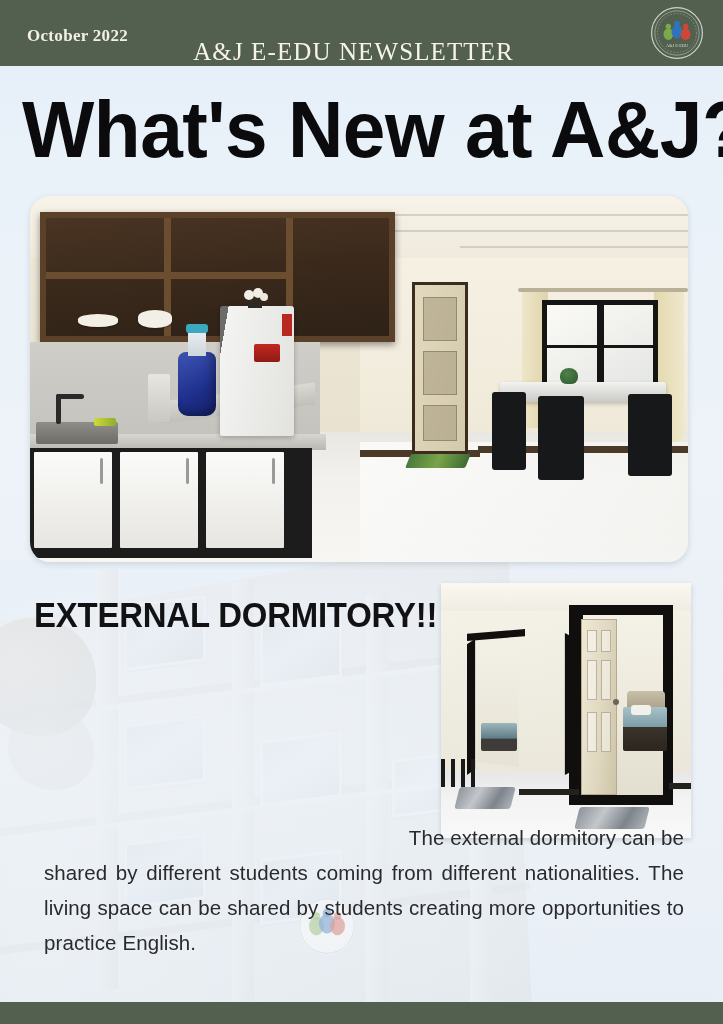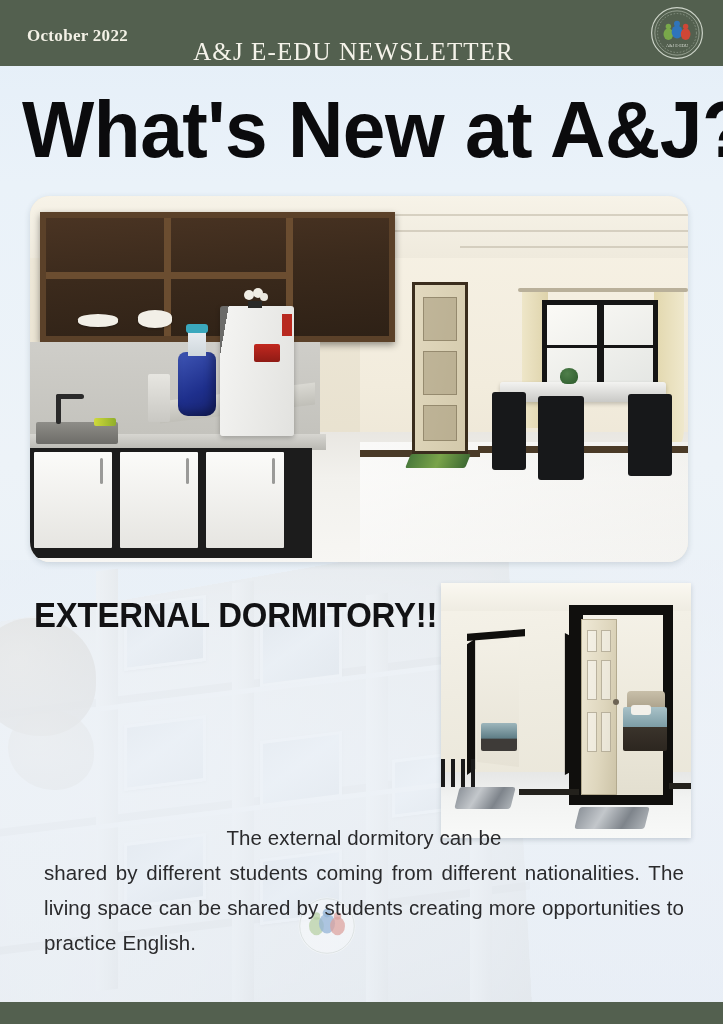--- a/index.html
+++ b/index.html
@@ -308,21 +308,21 @@
   
   .para {
     position:absolute;
     font-family:"Liberation Sans", sans-serif;
     font-size:20.5px; line-height:35px;
     color:#2a2a2c; text-align:justify; z-index:14;
     letter-spacing:.1px;
   }
   .para-1 { left:44px; top:650px; width:378px; }
   .para-2 { left:44px; top:820px; width:640px; }
-  .para-2 .lead { display:block; text-align:center; }
+  .para-2 .lead { display:block; text-align:right; }
 
   
   .photo2 {
     position:absolute; left:441px; top:583px; width:250px; height:255px;
     overflow:hidden; z-index:13;
     box-shadow:0 2px 5px rgba(40,60,80,.2);
     background:#eceadf;
   }
   .p2-wall {
     position:absolute; inset:0;

